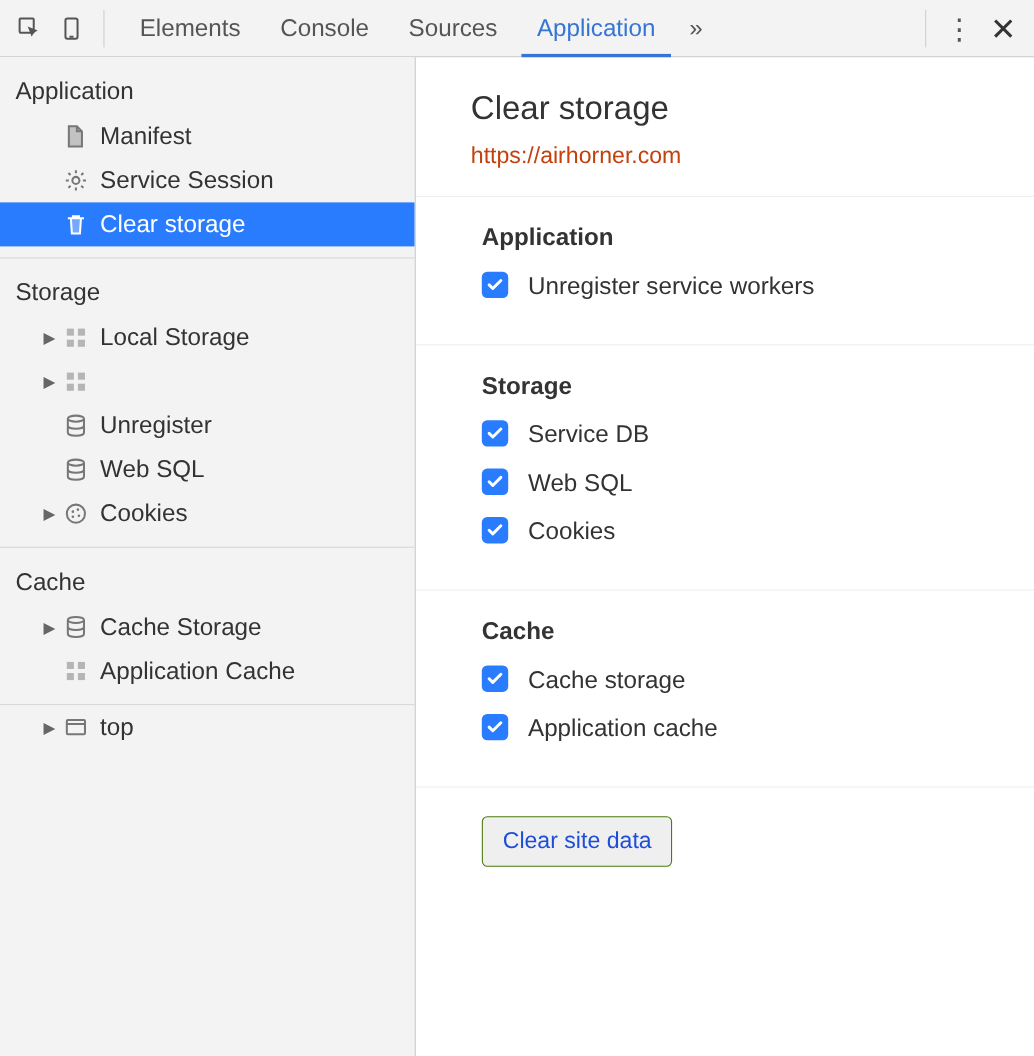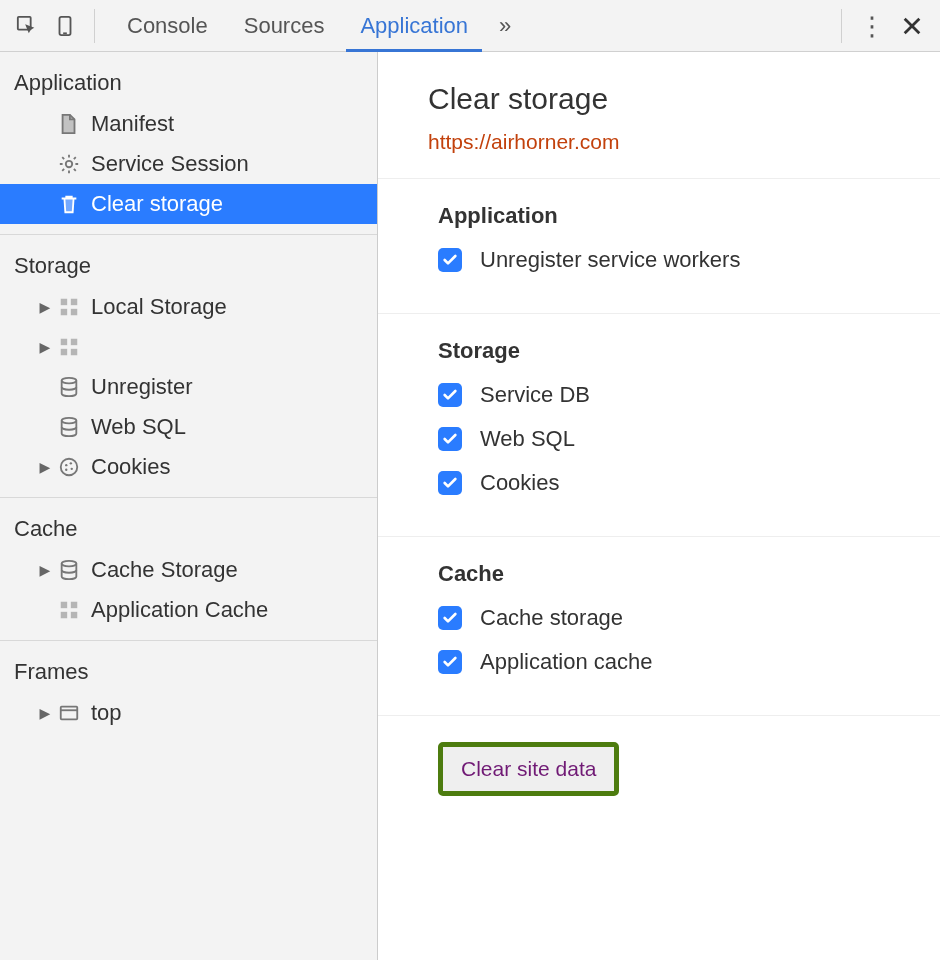--- a/index.html
+++ b/index.html
@@ -155,45 +155,44 @@
       padding: 24px 0 22px 60px;
       border-bottom: 1px solid #eee;
     }
     .section h3 {
       font-size: 22px;
       font-weight: 600;
       margin-bottom: 18px;
     }
     .chk-row {
       display: flex;
-      align-items: center;
       margin: 18px 0;
       font-size: 22px;
       cursor: pointer;
     }
     .chk {
       width: 24px; height: 24px;
       background: #2a7cff;
       border-radius: 5px;
       margin-right: 18px;
       display: inline-flex;
       align-items: center;
       justify-content: center;
       flex-shrink: 0;
     }
     .chk svg { width: 16px; height: 16px; }
     .button-row { padding: 26px 0 0 60px; }
     .clear-btn {
       font-size: 21px;
       padding: 10px 18px;
-      border: 5px solid #4d7c0f;
+      border: 1px solid #4d7c0f;
       border-radius: 5px;
       background: #efefef;
       cursor: pointer;
-      color: #701a75;
+      color: #1d4ed8;
     }
   </style>
 </head>
 <body>
 
 <div class="toolbar">
   <div class="tool-btn">
     <svg viewBox="0 0 24 24" width="22" height="22" fill="none" stroke="#555" stroke-width="2">
       <rect x="2" y="2" width="14" height="14" rx="1"></rect>
       <path d="M10 10 L20 14 L16 16 L14 20 Z" fill="#555" stroke="none"></path>
@@ -201,20 +200,23 @@
   </div>
   <div class="tool-btn">
     <svg viewBox="0 0 24 24" width="22" height="22" fill="none" stroke="#555" stroke-width="2">
       <rect x="6" y="2" width="12" height="20" rx="2"></rect>
       <line x1="10" y1="20" x2="14" y2="20"></line>
     </svg>
   </div>
   <div class="vsep"></div>
   <div class="tabs">
     <div class="tab">
+        <span>Elements</span>
+      </div>
+    <div class="tab">
         <span>Console</span>
       </div>
     <div class="tab">
         <span>Sources</span>
       </div>
     <div class="tab active">
         <span>Application</span>
       </div>
   </div>
   <div class="chevron">
@@ -328,21 +330,20 @@
           <span class="tree-arrow"></span>
           <span class="icon">
             <svg viewBox="0 0 24 24" style="color:#777">
               <use href="#grid-icon"></use>
             </svg>
           </span>
           <span>Application Cache</span>
         </div>
       </div>
       <div class="side-group">
-        <div class="side-heading">Frames</div>
         <div class="side-item">
           <span class="tree-arrow">▶</span>
           <span class="icon">
             <svg viewBox="0 0 24 24" style="color:#777">
               <use href="#frame-icon"></use>
             </svg>
           </span>
           <span>top</span>
         </div>
       </div>

